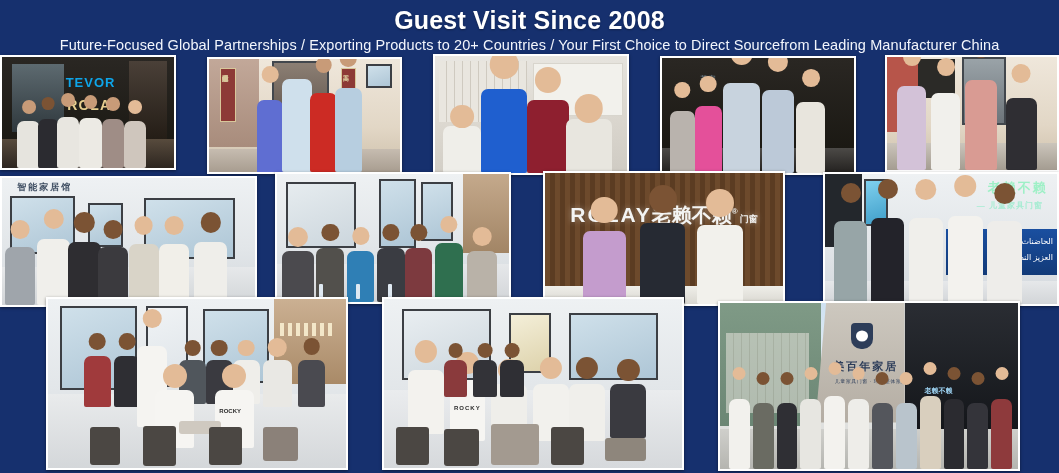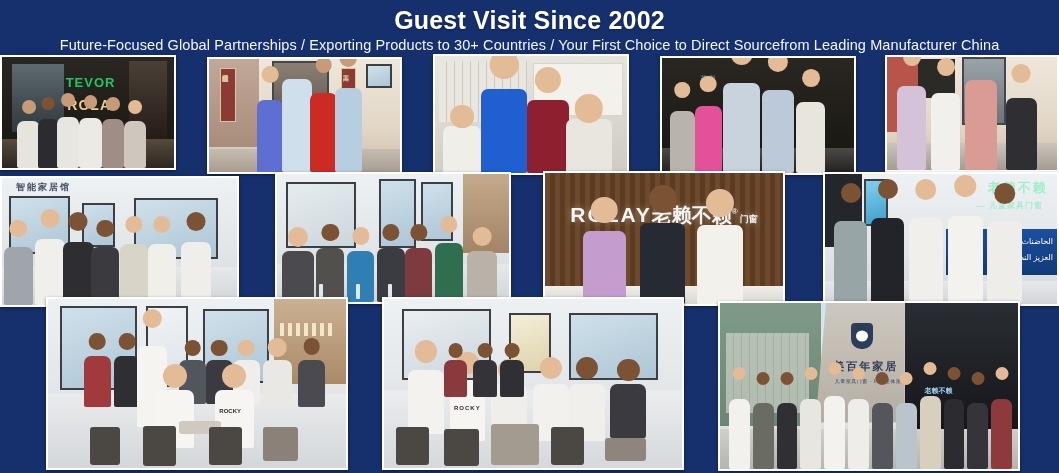--- a/index.html
+++ b/index.html
@@ -92,31 +92,31 @@
      repeating-linear-gradient(90deg,#e9e6df 0 7px,#cfcac0 7px 8px),
      repeating-linear-gradient(180deg,#e9e6df 0 7px,#cfcac0 7px 8px);}
   .kvCn{position:absolute;color:#ffffff;font-weight:bold;white-space:nowrap;}
 </style>
 </head>
 <body>
 
 <div class="banner">
 
   <div class="header">
-    <div class="title">Guest Visit Since 2002</div>
-    <div class="subtitle">Future-Focused Global Partnerships / Exporting Products to 30+ Countries / Your First Choice to Direct Sourcefrom Leading Manufacturer China</div>
+    <div class="title">Guest Visit Since 2008</div>
+    <div class="subtitle">Future-Focused Global Partnerships / Exporting Products to 20+ Countries / Your First Choice to Direct Sourcefrom Leading Manufacturer China</div>
   </div>
 
   <div class="collage">
 
     <div class="photo" style="left:0px;top:3px;width:176px;height:115px;">
       <div class="scene dark"></div>
       <div style="position:absolute;left:6%;top:6%;width:30%;height:62%;background:linear-gradient(180deg,#5d6a70,#2f383d);"></div>
       <div style="position:absolute;right:4%;top:4%;width:22%;height:70%;background:linear-gradient(180deg,#4a4038,#241d16);"></div>
-      <div class="shelfCn" style="left:37%;top:16%;font-size:13px;letter-spacing:1px;color:#22c55e;">TEVOR</div>
+      <div class="shelfCn" style="left:37%;top:16%;font-size:13px;letter-spacing:1px;color:#0ea5e9;">TEVOR</div>
       <div class="shelfCn" style="left:38%;top:36%;font-size:14px;letter-spacing:1px;color:#e7cf8f;">ROLAY</div>
       <div class="floor" style="height:26%;background:linear-gradient(180deg,#584b3d,#2d2620);"></div>
       <div class="p" style="left:9%;width:13%;height:42%;background:#e6e4de;"></div>
       <div class="p pd" style="left:21%;width:12%;height:44%;background:#2b2b30;"></div>
       <div class="p" style="left:32%;width:13%;height:46%;background:#e8e6e0;"></div>
       <div class="p" style="left:45%;width:13%;height:45%;background:#eceae4;"></div>
       <div class="p" style="left:58%;width:13%;height:44%;background:#9f8d86;"></div>
       <div class="p pw" style="left:71%;width:13%;height:42%;background:#cfc6bd;"></div>
     </div>
 
@@ -162,21 +162,21 @@
       <div style="position:absolute;left:0;top:0;width:18%;height:66%;background:#b7554a;"></div>
       <div style="position:absolute;left:18%;top:2%;width:22%;height:34%;background:#2b2a27;"></div>
       <div class="doorway" style="left:44%;top:0;width:26%;height:60%;background:linear-gradient(180deg,#9aa3a8,#6d747a);"></div>
       <div class="floor" style="height:24%;background:linear-gradient(180deg,#cbc5bb,#a49c91);"></div>
       <div class="p pw" style="left:6%;width:17%;height:74%;background:#d3c2d8;"></div>
       <div class="p pw" style="left:26%;width:17%;height:68%;background:#f1f0ec;"></div>
       <div class="p pd" style="left:46%;width:19%;height:80%;background:#d99b93;"></div>
       <div class="p pw" style="left:70%;width:18%;height:64%;background:#2f2e33;"></div>
     </div>
 
-    <div class="photo" style="left:0px;top:124px;width:239px;height:131px;">
+    <div class="photo" style="left:0px;top:124px;width:257px;height:131px;">
       <div class="scene wallCool"></div>
       <div class="pane" style="left:3%;top:14%;width:26%;height:46%;"></div>
       <div class="pane" style="left:34%;top:20%;width:14%;height:34%;"></div>
       <div class="pane" style="left:56%;top:16%;width:36%;height:48%;"></div>
       <div class="cnGreen" style="left:6%;top:2%;font-size:9px;color:#3f4e62;letter-spacing:2px;">智能家居馆</div>
       <div class="floorCool"></div>
       <div class="p pw" style="left:1%;width:12%;height:46%;background:#9fa5ab;"></div>
       <div class="p pw" style="left:14%;width:13%;height:52%;background:#f0efeb;"></div>
       <div class="p pd" style="left:26%;width:13%;height:50%;background:#2e2d31;"></div>
       <div class="p pd" style="left:38%;width:12%;height:46%;background:#3b3a3e;"></div>

